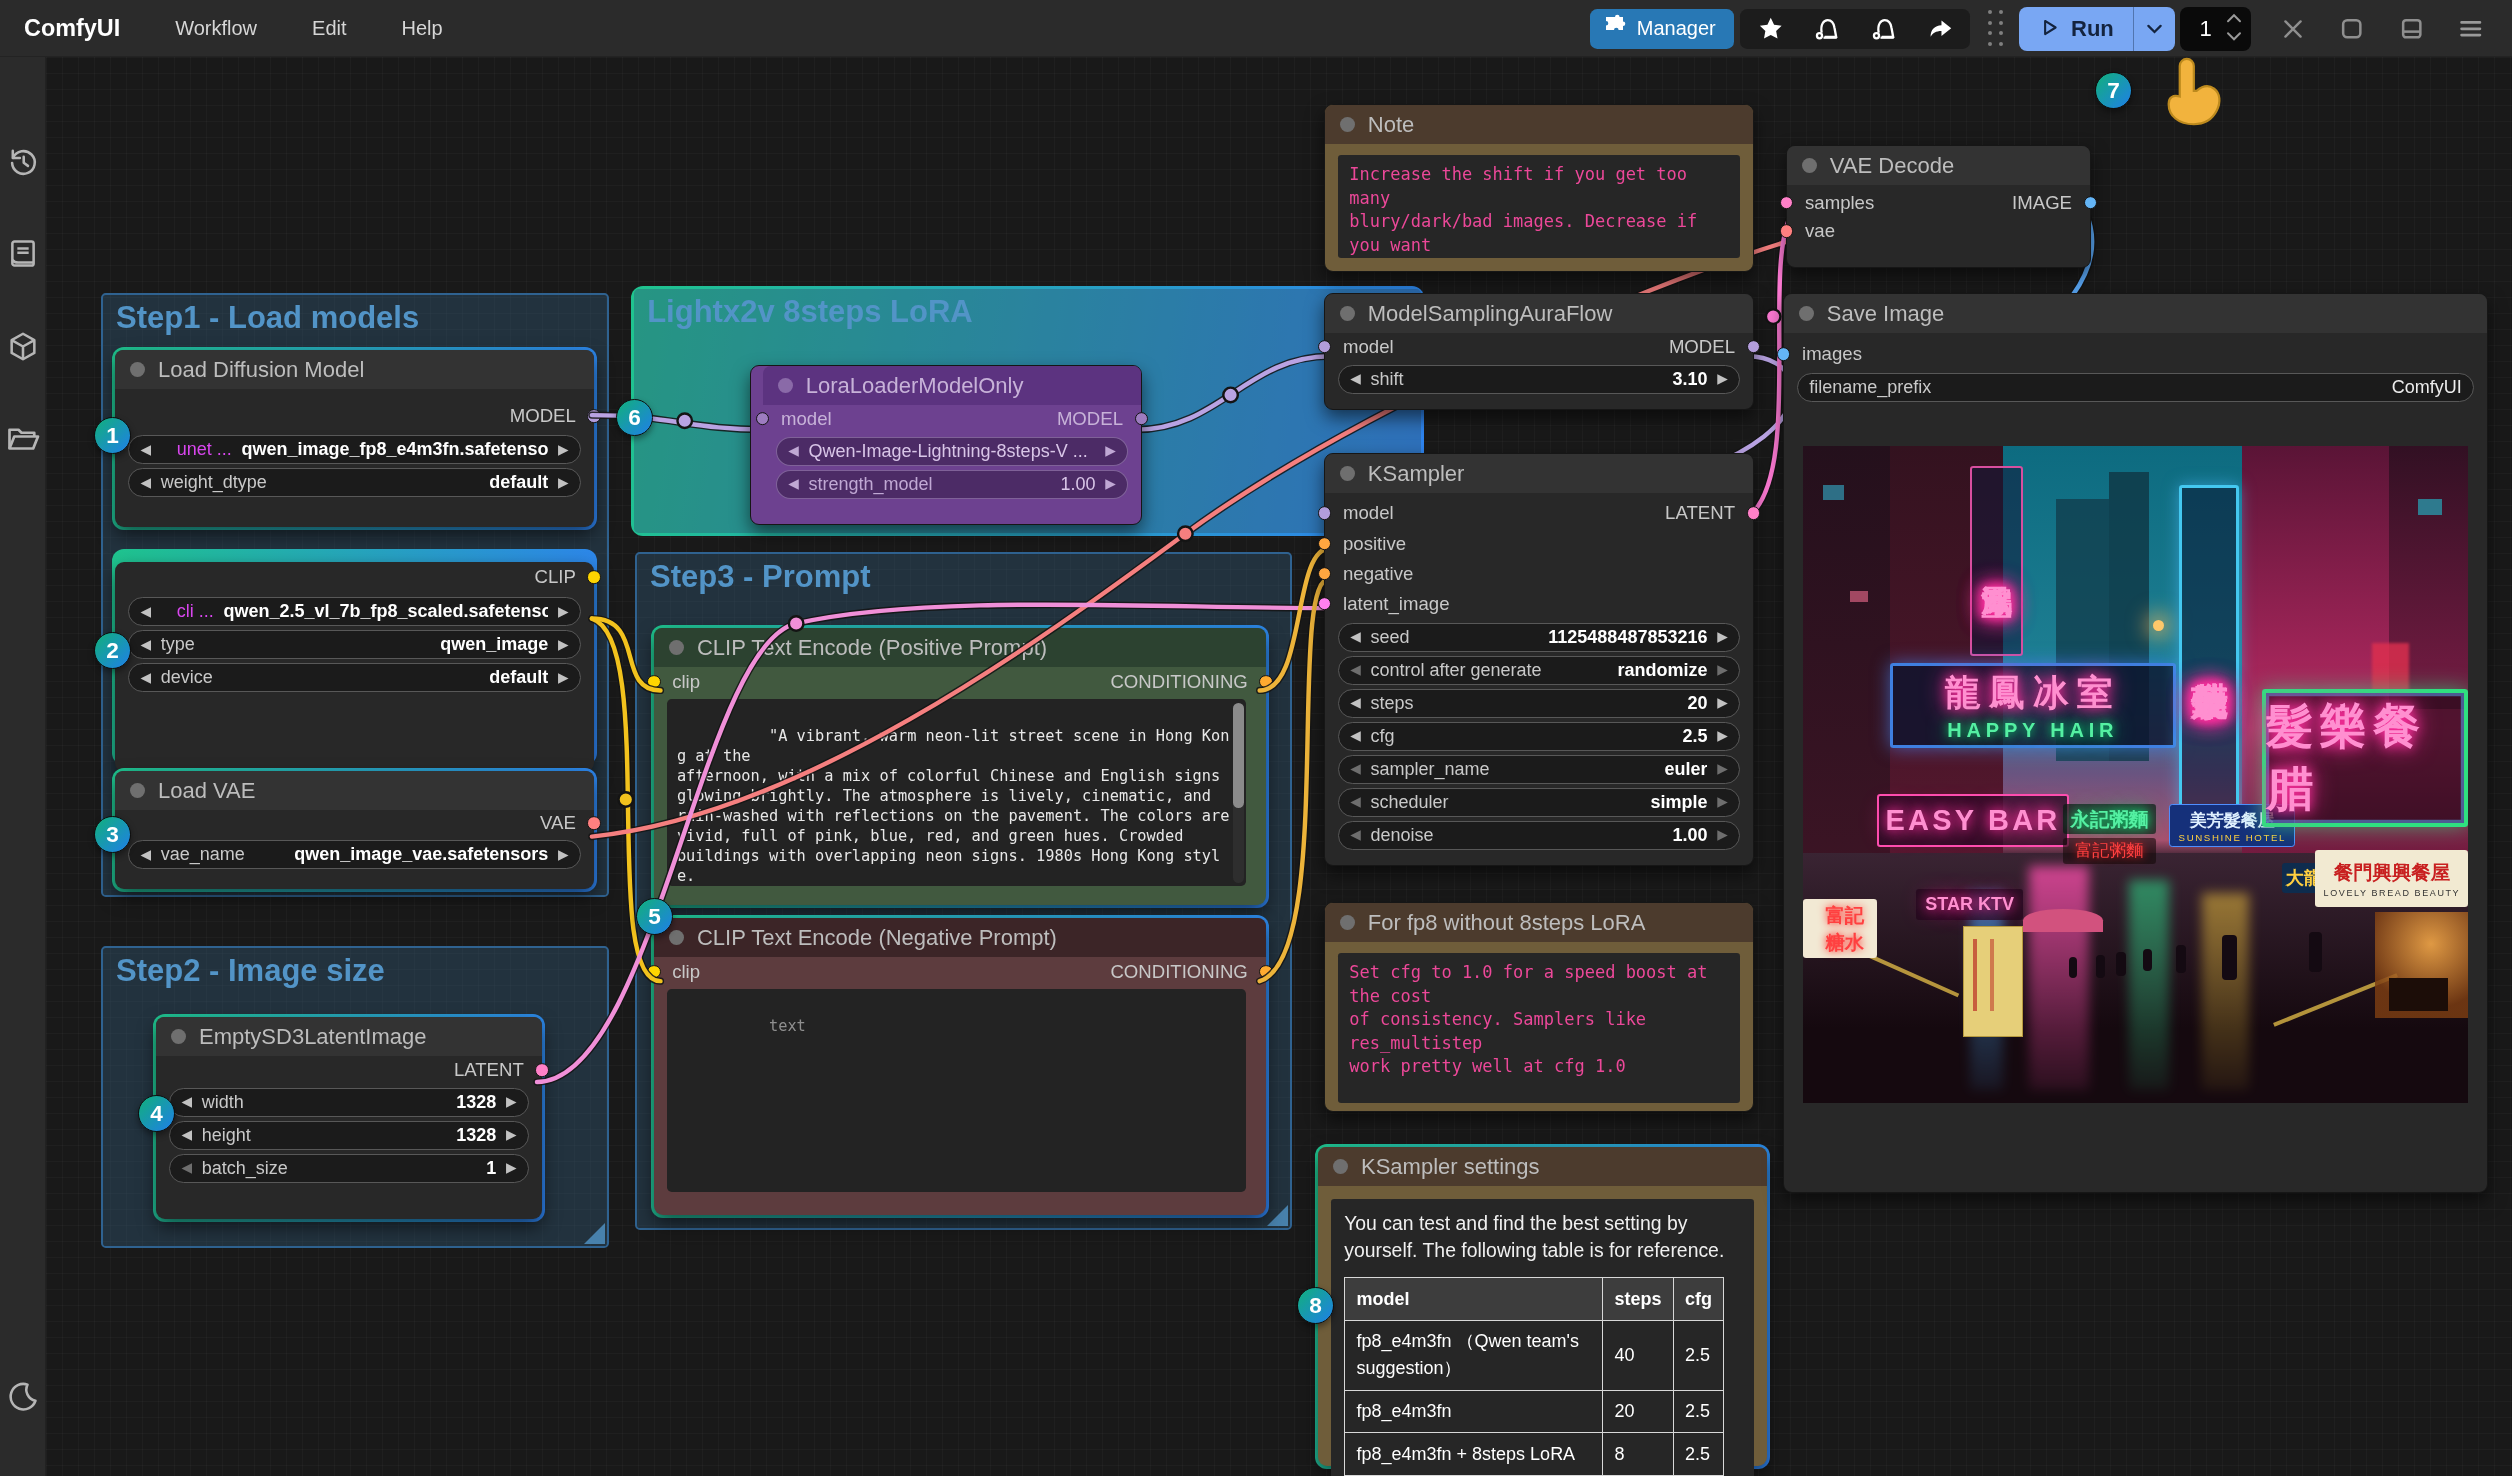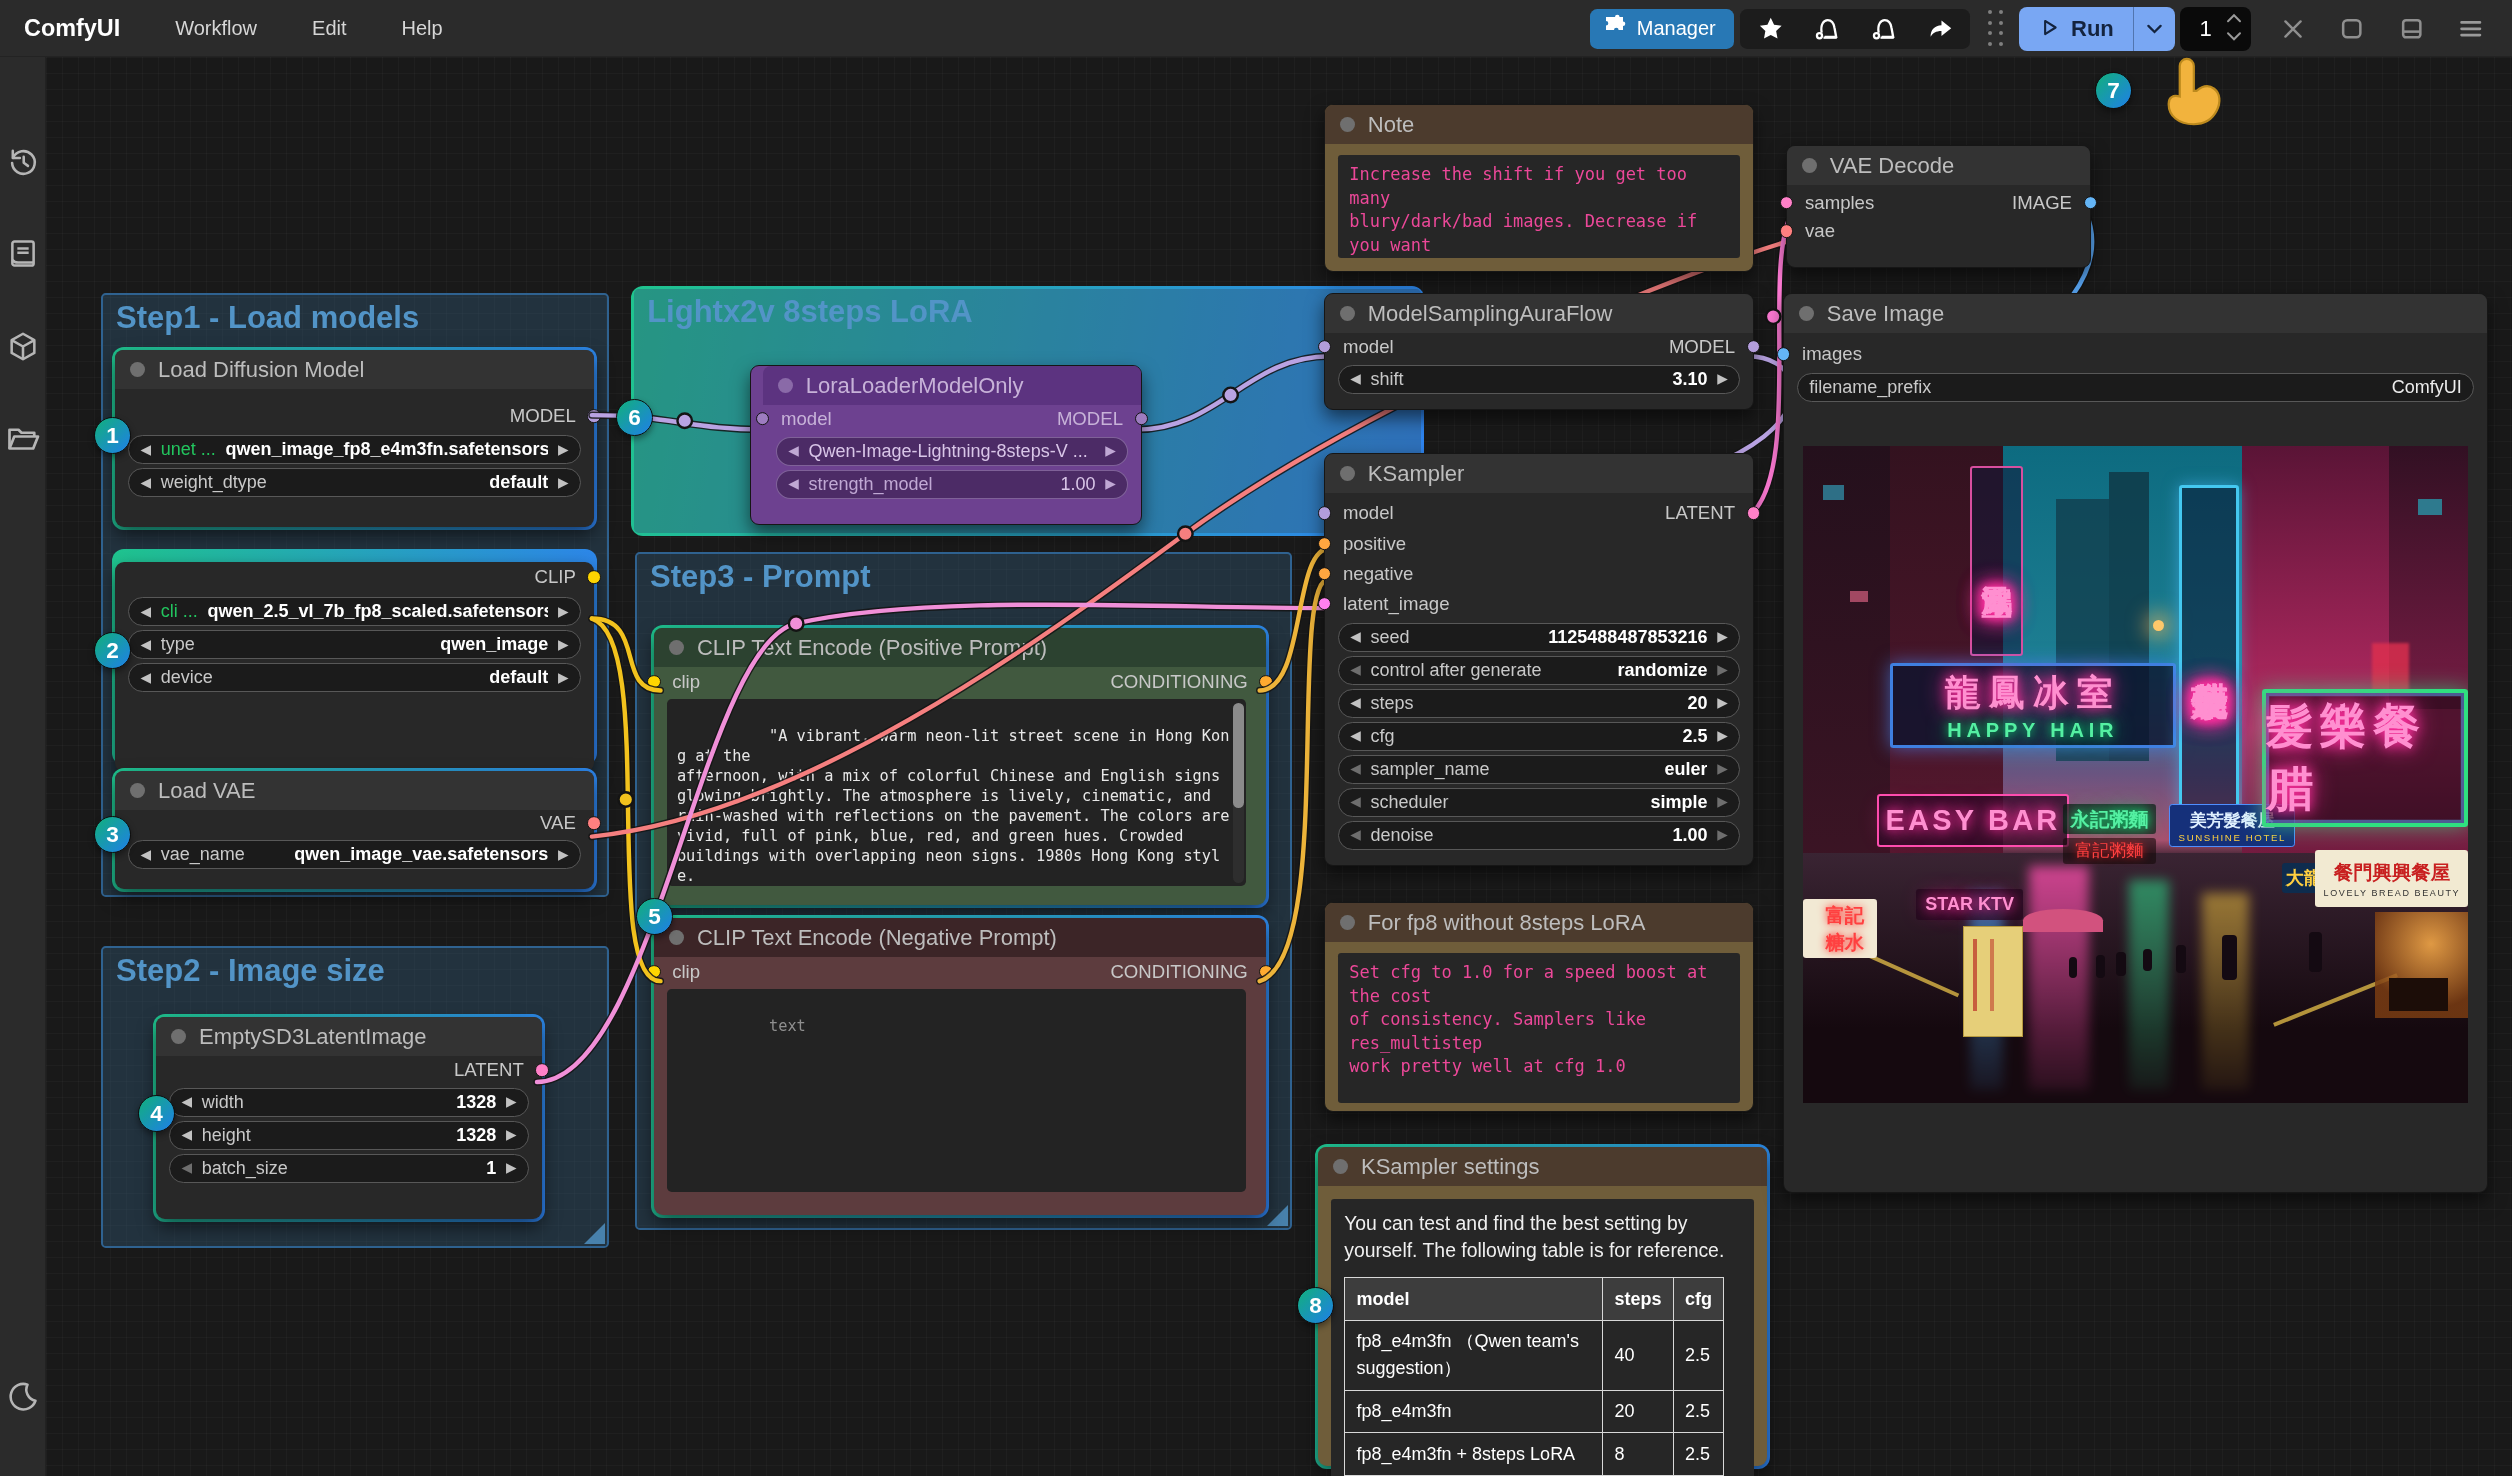--- a/index.html
+++ b/index.html
@@ -65,21 +65,21 @@
   .pname { color:#c8c8c8; font-size:18.6px; }
   .pout { margin-left:auto; color:#c8c8c8; font-size:18.6px; }
   .slot { width:13.7px; height:13.7px; border-radius:50%; position:absolute; top:50%; transform:translateY(-50%);
     border:1.6px solid #141414; }
   .slot.in { left:-7.3px; } .slot.out { right:-7.3px; }
   .pill { height:29px; background:#1b1b1b; border:1.2px solid #585858; border-radius:15.3px; margin:4px 13px;
     display:flex; align-items:center; padding:0 11.3px; gap:9.7px; }
   .arr { font-size:13.7px; color:#c2c2c2; line-height:1; }
   .arr.dim { color:#6e6e6e; }
   .wlabel { color:#c9c9c9; font-size:18px; white-space:nowrap; }
-  .wlabel.dim { color:#22c55e; }
+  .wlabel.dim { color:#d946ef;margin-left:16px; }
   .wvalue { margin-left:auto; color:#fff; font-size:18px; font-weight:bold; white-space:nowrap; overflow:hidden; }
   .wvalue.plain { font-weight:normal; color:#ececec; }
   .tarea { background:#232323; border-radius:4.8px; margin:3.2px 13px; color:#e8e8e8;
     font-family:"DejaVu Sans Mono", monospace; font-size:15.3px; line-height:20px; padding:6.5px 9.7px;
     white-space:pre-wrap; word-break:break-all; overflow:hidden; position:relative; }
   .scrollbar { position:absolute; right:2.4px; top:3.2px; bottom:3.2px; width:10.5px; background:#2e2e2e; border-radius:5.7px;}
   .scrollthumb { position:absolute; right:0; top:0; width:10.5px; height:105px; background:#8b8b8b; border-radius:5.7px;}
 
   
   .note .nheader { background:#4c3b2d; }

